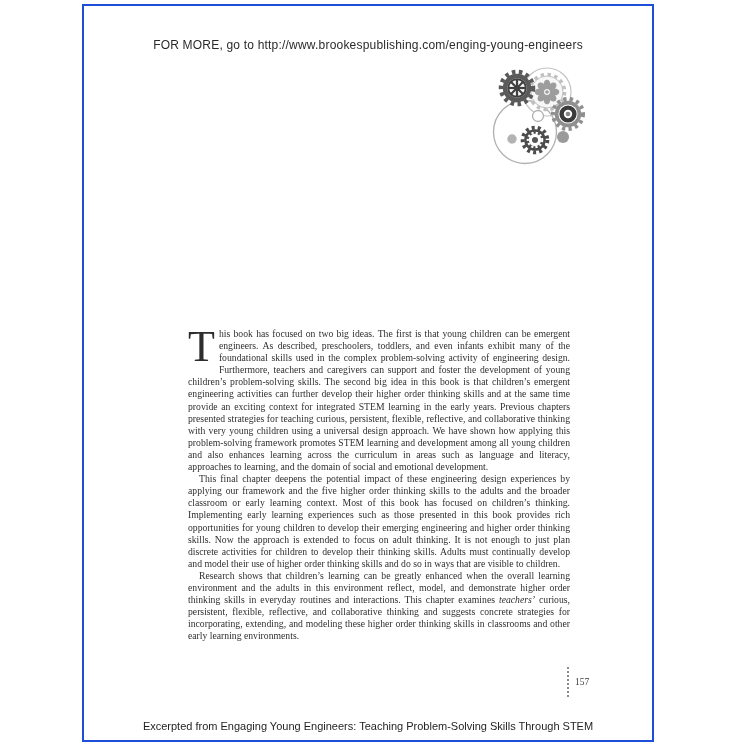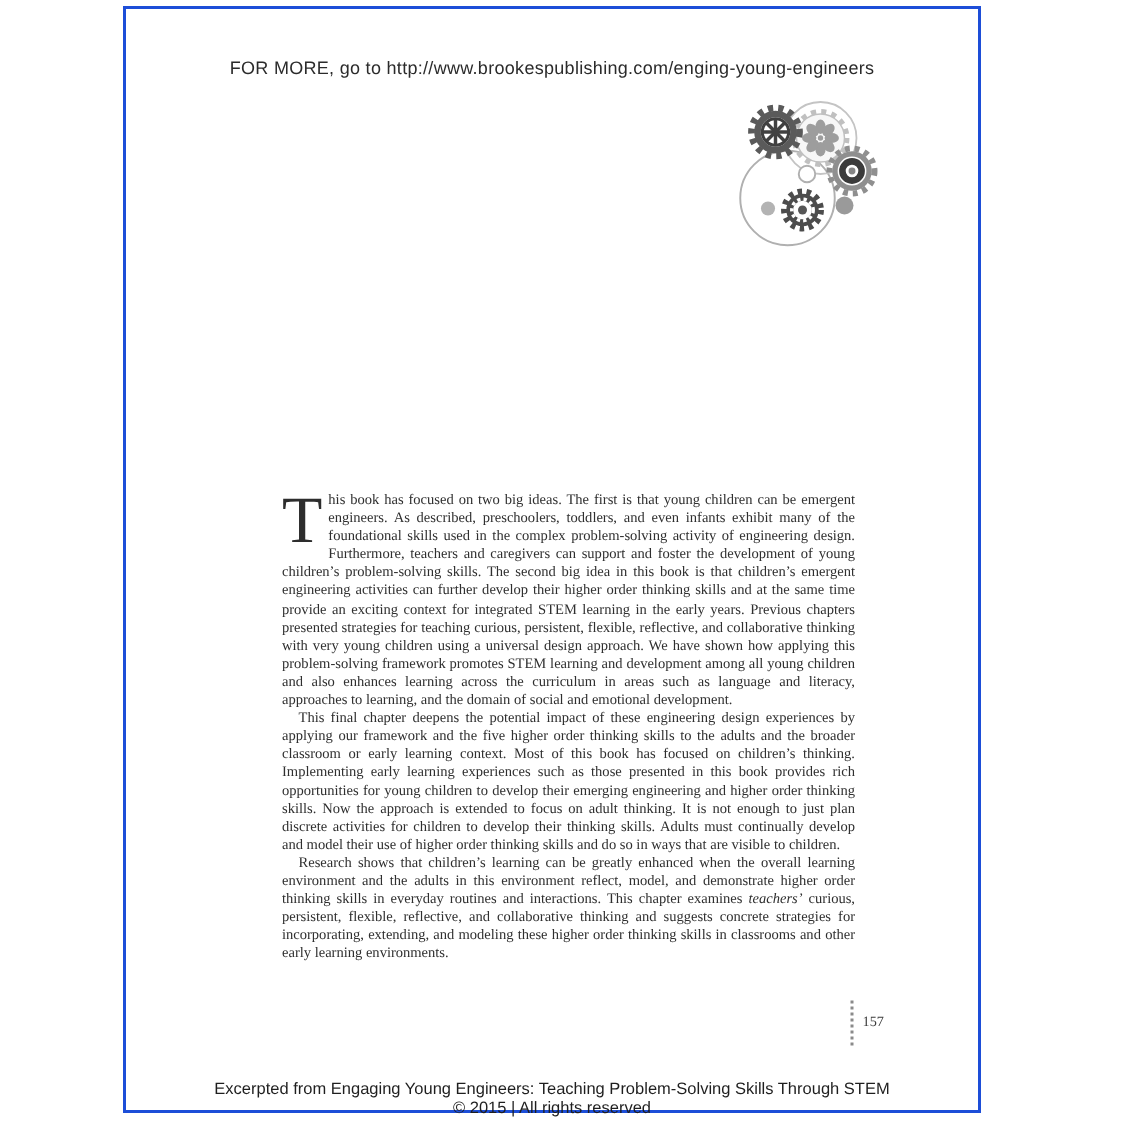--- a/index.html
+++ b/index.html
@@ -96,17 +96,16 @@
       <p class="indent"><span>Research shows that children’s learning can be greatly enhanced when the overall learning environment and the adults in this environment reflect, model, and demonstrate higher order thinking skills in everyday routines and interactions. This chapter examines </span><em>teachers’</em><span> curious, persistent, flexible, reflective, and collaborative thinking and suggests concrete strategies for incorporating, extending, and modeling these higher order thinking skills in classrooms and other early learning environments.</span></p>
     </div>
 
     <div class="pagenum-wrap">
       <span class="dotted-rule"></span>
       <span class="pagenum">157</span>
     </div>
 
     <div class="footer">
       <div>Excerpted from Engaging Young Engineers: Teaching Problem-Solving Skills Through STEM</div>
-      <div>© 2015 | All rights reserved</div>
     </div>
 
   </div>
 </div>
 
 </body></html>

